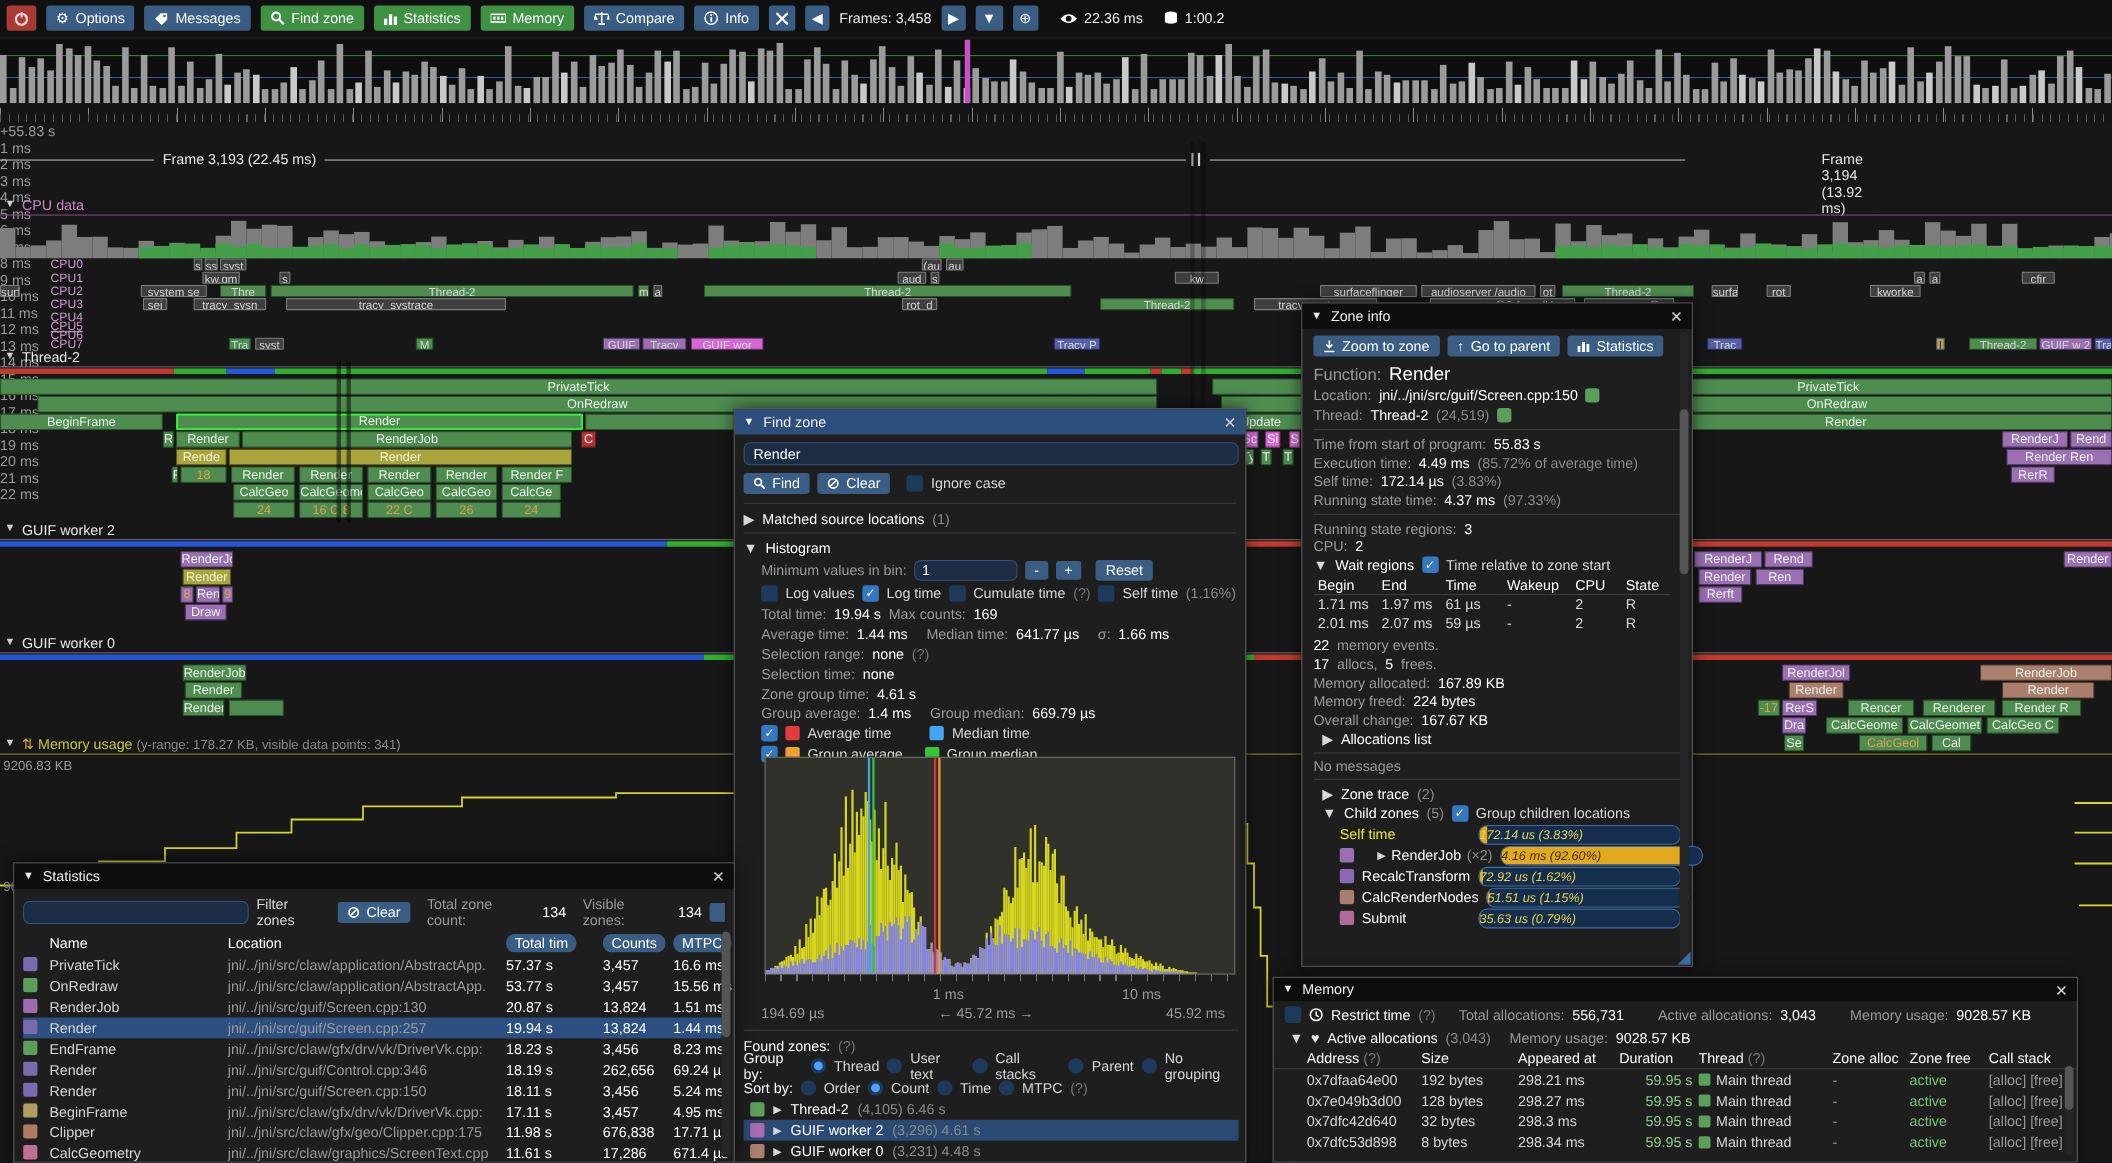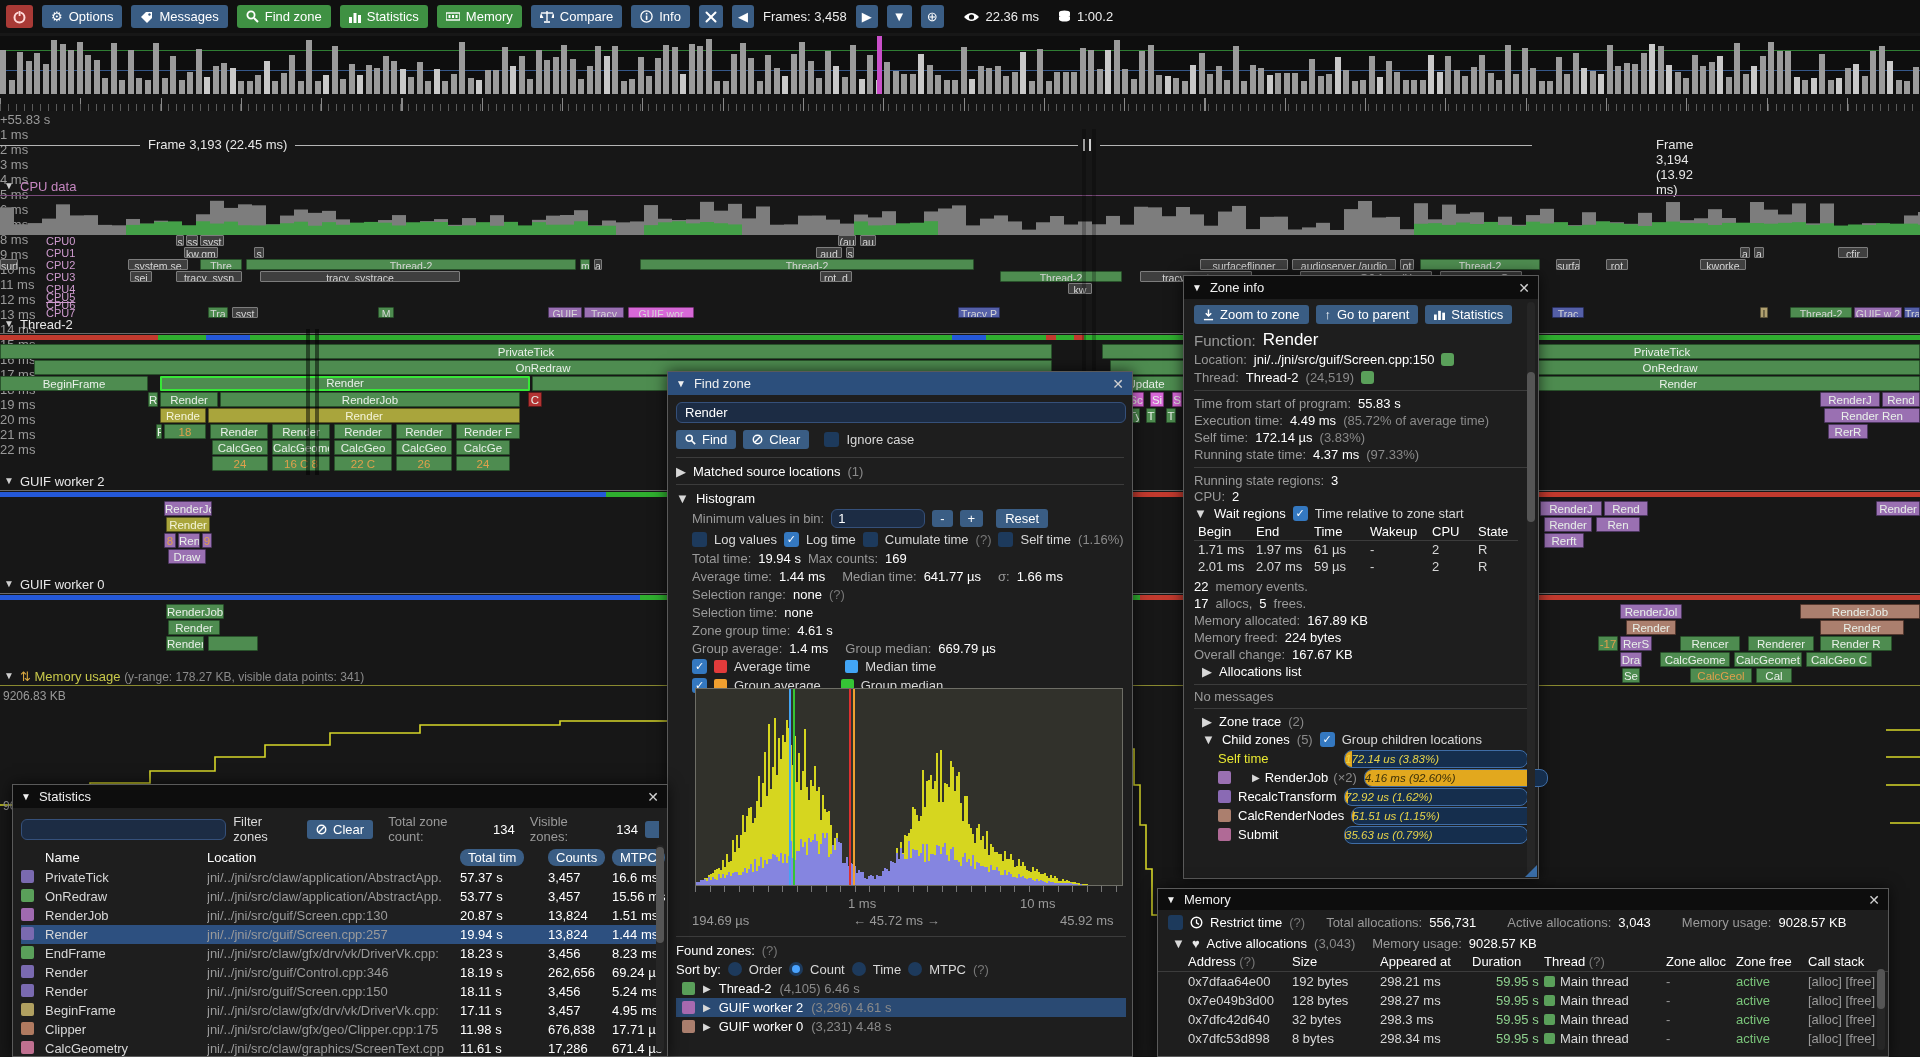--- a/index.html
+++ b/index.html
@@ -715,21 +715,21 @@
           <div class="chip " style="left: 200px; width: 24px;">syst</div>
           <div class="chip " style="left: 838px; width: 18px;">(au</div>
           <div class="chip " style="left: 860px; width: 16px;">au</div>
         </div>
         <div class="cpulab" style="top: 214px;">CPU1</div>
         <div class="cpurow" style="top: 214px; height: 11px;">
           <div class="chip " style="left: 184px; width: 34px;">kw.gm</div>
           <div class="chip " style="left: 254px; width: 10px;">s</div>
           <div class="chip " style="left: 816px; width: 26px;">aud</div>
           <div class="chip " style="left: 846px; width: 8px;">s</div>
-          <div class="chip " style="left: 1068px; width: 24px; margin-top: 36px;">kw</div>
+          <div class="chip " style="left: 1068px; width: 40px;">kw</div>
           <div class="chip " style="left: 1740px; width: 10px;">a</div>
           <div class="chip " style="left: 1754px; width: 10px;">a</div>
           <div class="chip " style="left: 1838px; width: 30px;">cfir</div>
         </div>
         <div class="cpulab" style="top: 226px;">CPU2</div>
         <div class="cpurow" style="top: 226px; height: 11px;">
           <div class="chip " style="left: 0px; width: 18px;">surf</div>
           <div class="chip " style="left: 128px; width: 60px;">system se</div>
           <div class="chip cg" style="left: 200px; width: 42px;">Thre</div>
           <div class="chip cg" style="left: 246px; width: 330px;">Thread-2</div>
@@ -1459,20 +1459,33 @@
       <span style="position:absolute;left:24px">194.69 µs</span>
       <span style="position:absolute;left:185px">← 45.72 ms →</span>
       <span style="position:absolute;left:392px">45.92 ms</span>
     </div>
     <div style="position:absolute;left:8px;top:560px;width:450px">
       <hr class="sep">
       <div class="row" style="height:18px">
           <span class="v">Found zones:</span>
           <span class="q">(?)</span>
         </div>
+      <div class="row" id="fz-groupby" style="height:20px">
+          <div class="v">Group by:</div>
+          <div class="rdo on"></div>
+          <div>Thread</div>
+          <div class="rdo"></div>
+          <div>User text</div>
+          <div class="rdo"></div>
+          <div>Call stacks</div>
+          <div class="rdo"></div>
+          <div>Parent</div>
+          <div class="rdo"></div>
+          <div>No grouping</div>
+        </div>
       <div class="row" id="fz-sortby" style="height:20px">
           <div class="v">Sort by:</div>
           <div class="rdo"></div>
           <div>Order</div>
           <div class="rdo on"></div>
           <div>Count</div>
           <div class="rdo"></div>
           <div>Time</div>
           <div class="rdo"></div>
           <div>MTPC</div>

